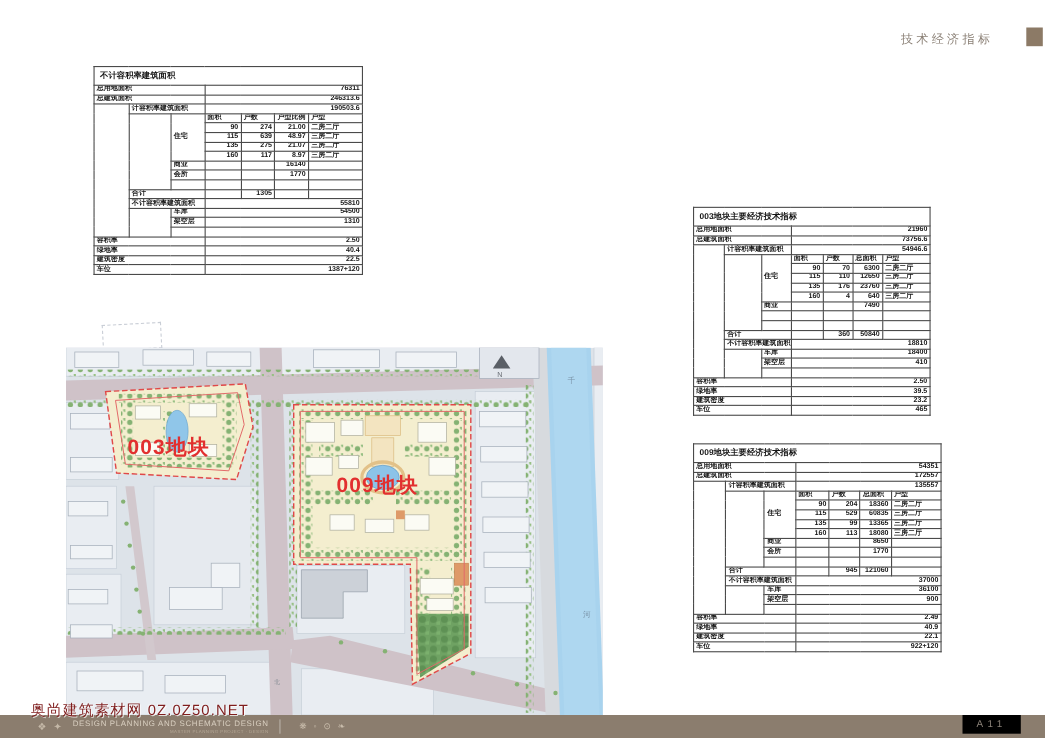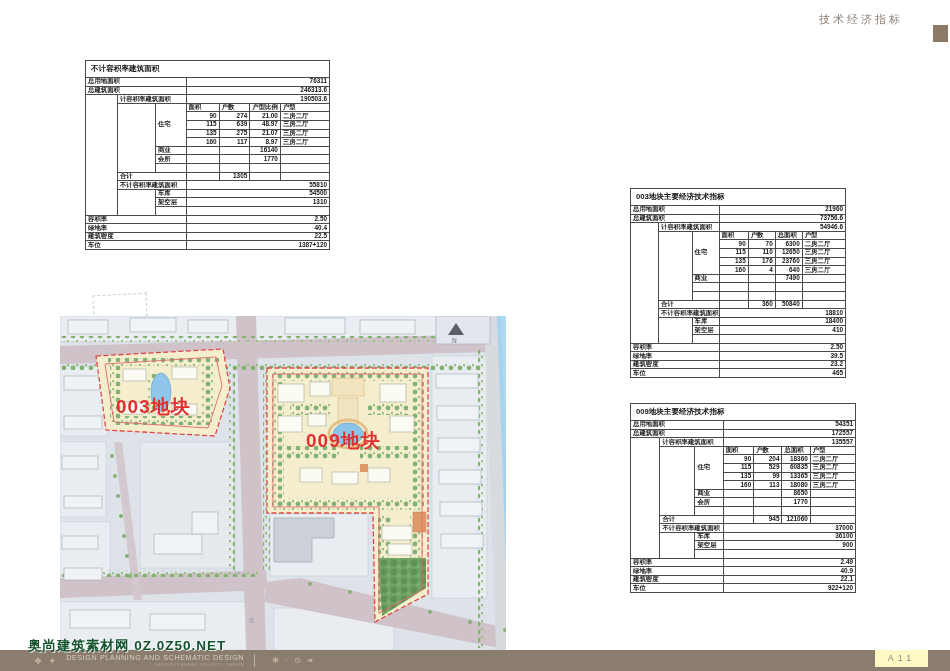--- a/index.html
+++ b/index.html
@@ -1,51 +1,51 @@
 <!DOCTYPE html>
 <html><head>
 <meta charset="utf-8">
 <style>
   html,body{margin:0;padding:0;background:#ffffff;}
   body{width:950px;height:671px;position:relative;overflow:hidden;
        font-family:"Liberation Sans",sans-serif;}
   
-  .hdr-label{position:absolute;top:12px;right:47px;font-size:11px;letter-spacing:3px;
+  .hdr-label{position:absolute;top:28px;right:47px;font-size:11px;letter-spacing:3px;
              color:#8b8076;}
   .hdr-square{position:absolute;top:25px;right:2px;width:15px;height:17px;background:#8c7a66;}
   
   .tbl{position:absolute;background:#fff;}
   .tbl table{width:100%;border-collapse:collapse;table-layout:fixed;
              font-family:"Liberation Sans",sans-serif;font-size:6.4px;color:#151515;}
   .tbl td{border:1px solid #4a4a4a;height:7.6px;line-height:1.05;padding:0 2px;
           overflow:hidden;white-space:nowrap;font-weight:600;}
   .tbl td.tt{height:16px;font-size:7.6px;font-weight:700;padding-left:5px;vertical-align:middle;}
   .tbl td.num{text-align:right;}
   #tbl-main{left:85px;top:60px;width:245px;}
   #tbl-003{left:630px;top:188px;width:216px;}
   #tbl-009{left:630px;top:403px;width:226px;}
   
-  #map{position:absolute;left:60px;top:316px;width:446px;height:334px;overflow:hidden;}
+  #map{position:absolute;left:60px;top:316px;width:488px;height:334px;overflow:hidden;}
   #ghost-outline{position:absolute;left:93px;top:294px;width:52px;height:22px;
                  border:1px dashed #c9ced6;transform:rotate(-3deg);}
   
-  .watermark{position:absolute;left:28px;top:637px;z-index:40;font-size:13.5px;font-weight:700;
-             letter-spacing:1px;color:#14532d;text-shadow:1px 1px 0 rgba(255,255,255,.75),
+  .watermark{position:absolute;left:28px;top:637px;z-index:40;font-size:13.5px;font-weight:400;
+             letter-spacing:1px;color:#7f1d1d;text-shadow:1px 1px 0 rgba(255,255,255,.75),
              -1px -1px 0 rgba(255,255,255,.35);text-align:center;}
   
   #footer{position:absolute;left:0;top:650px;width:950px;height:21px;background:#8b7d6e;
           display:flex;align-items:center;z-index:20;}
   .f-marks{margin-left:34px;font-size:9px;color:#cfc3b2;opacity:.85;letter-spacing:2px;}
   .f-brand{margin-left:8px;display:flex;flex-direction:column;line-height:1;}
   .f-brand-main{font-size:7.2px;letter-spacing:.6px;color:#d9cfc0;}
   .f-brand-sub{font-size:4px;letter-spacing:.4px;color:#b4a795;margin-top:1px;align-self:flex-end;}
   .f-div{width:1px;height:13px;background:rgba(255,255,255,.4);margin:0 9px 0 10px;}
   .f-title{font-size:10px;letter-spacing:1.5px;color:#f3eee4;font-weight:700;}
   .f-orn{font-size:8px;color:#cfc3b2;margin-left:8px;letter-spacing:2px;opacity:.9;}
-  #page-tab{position:absolute;right:22px;top:650px;width:53px;height:17px;background:#fef9c3;
+  #page-tab{position:absolute;right:22px;top:650px;width:53px;height:17px;background:#000000;
             z-index:25;text-align:center;line-height:17px;font-size:9px;letter-spacing:4px;
             color:#8b8278;}
 </style>
 </head>
 <body>
 
 <div class="hdr-label">技术经济指标</div>
 <div class="hdr-square"></div>
 
 <div id="tbl-main" class="tbl">

